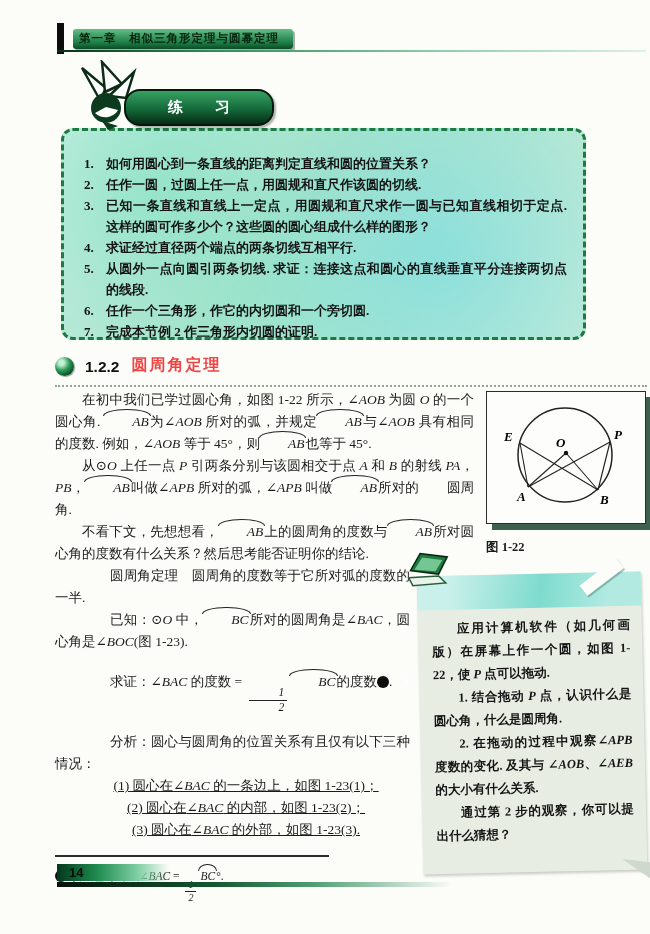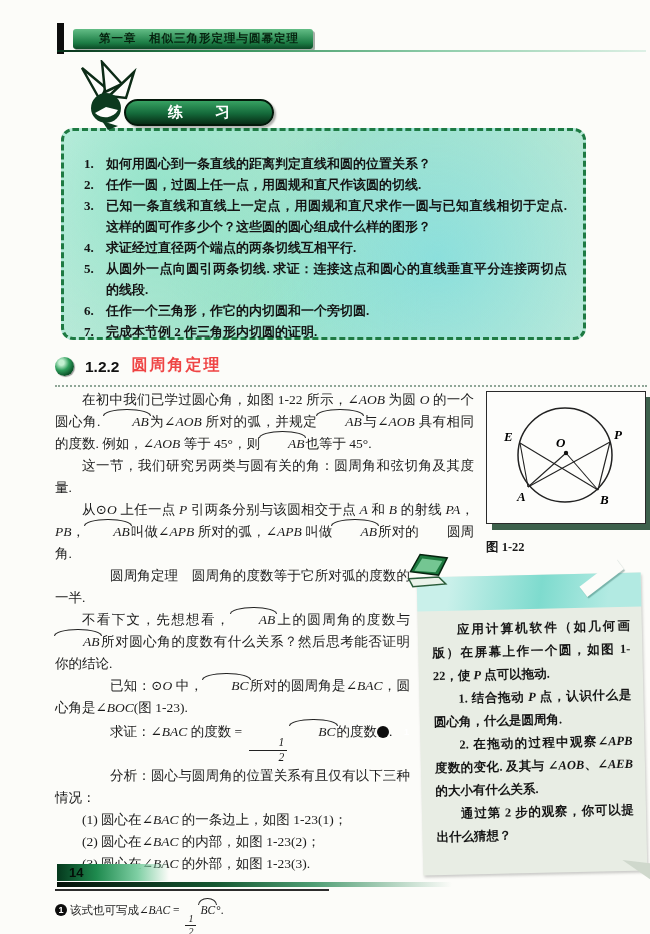--- a/index.html
+++ b/index.html
@@ -2,29 +2,29 @@
 <html><head>
 <meta charset="utf-8">
 <style>
   * { margin:0; padding:0; box-sizing:border-box; }
   body { background:#ffffff; font-family:"Liberation Serif","DejaVu Serif",serif; }
   .page { position:relative; width:650px; height:934px; background:#fcfcf9; overflow:hidden; color:#1b1b1b; }
 
   
   .chapter-bar { position:absolute; top:23px; left:57px; display:flex; align-items:center; }
   .vbar { width:7px; height:31px; background:#0d0d0d; margin-right:9px; }
-  .chapter-pill { height:20px; padding:2px 14px 2px 26px; background:linear-gradient(180deg,#63bd86,#1b7c44 70%,#0c4a26);
+  .chapter-pill { height:20px; padding:2px 14px 2px 6px; background:linear-gradient(180deg,#63bd86,#1b7c44 70%,#0c4a26);
                   border-radius:3px; font:bold 11.5px "Liberation Sans","DejaVu Sans",sans-serif; color:#06230f;
                   display:flex; align-items:center; box-shadow:2px 2px 0 rgba(5,30,15,.35); letter-spacing:1px; }
   .header-rule { position:absolute; top:50px; left:57px; width:589px; height:2px;
                  background:linear-gradient(90deg,#07301a,#2c8a52 25%,#8fcdab 65%,#ddf0e5); }
 
   
   .badge { position:absolute; top:60px; left:72px; z-index:3; display:flex; align-items:flex-end; }
-  .badge-pill { margin-left:-20px; margin-bottom:8px; width:150px; height:27px; border-radius:16px;
+  .badge-pill { margin-left:-20px; margin-bottom:8px; width:150px; height:37px; border-radius:16px;
                 background:linear-gradient(180deg,#37a162,#14693a 55%,#072c15); border:2px solid #04190b;
                 color:#fff; font:bold 15px "Liberation Sans","DejaVu Sans",sans-serif;
                 display:flex; align-items:center; justify-content:center; letter-spacing:14px; padding-left:14px;
                 box-shadow:2px 2px 2px rgba(0,0,0,.3); }
 
   
   .exercise-box { position:absolute; top:128px; left:61px; width:525px; height:212px; border:3px dashed #1e7a43; border-radius:12px;
                   padding:22px 16px 8px 18px;
                   background:
                     radial-gradient(circle at 18% 28%, rgba(130,225,195,.65), transparent 42%),
@@ -39,21 +39,21 @@
                      border-bottom:2px dotted #8fa697; padding-bottom:9px; }
   .ball { width:19px; height:19px; border-radius:50%; margin-right:11px; flex:none;
           background:radial-gradient(circle at 34% 30%, #c4f0d2 0 14%, #2f9e5c 42%, #0a4f26 74%, #03200e);
           box-shadow:1px 1px 1px rgba(0,0,0,.4); }
   .section-number { font:bold 15.5px "Liberation Sans","DejaVu Sans",sans-serif; margin-right:12px; color:#111; }
   .section-title  { font:bold 16px "Liberation Sans","DejaVu Sans",sans-serif; letter-spacing:2px; color:#ef4444; }
 
   
   .main { position:absolute; top:389px; left:55px; width:591px; font-size:13.5px; line-height:22px; text-align:justify; }
   .para { text-indent:2em; }
-  .list-para { padding-left:2em; text-indent:0; text-align:left; }
+  .list-para { padding-left:2em; text-indent:0; text-align:center;text-decoration:underline; }
   .r-m { font-style:italic; }
   .r-b { font-weight:normal;padding-left:28px; }
   .r-arc { font-style:italic; display:inline-block; position:relative; padding:0 1px; }
   .r-arc::before { content:""; position:absolute; left:-1px; right:-1px; top:-2px; height:6px;
                    border:1.2px solid #222; border-bottom:none; border-radius:100% 100% 0 0 / 200% 200% 0 0; }
   .r-fnmark, .fnm { display:inline-block; width:12px; height:12px; border-radius:50%; background:#0d0d0d; color:#fff;
               font:bold 9px/12px "Liberation Sans","DejaVu Sans",sans-serif; text-align:center; vertical-align:1px; font-style:normal; }
   .frac { display:inline-flex; flex-direction:column; align-items:center; vertical-align:-0.75em; line-height:1;
           font-style:italic; margin:0 3px; }
   .frac .fn { border-bottom:1.2px solid #222; padding:0 3px 1px; font-size:11.5px; }
@@ -171,44 +171,43 @@
           <text x="124" y="44" font-size="13">P</text>
           <text x="66" y="52" font-size="13">O</text>
           <text x="27" y="106" font-size="13">A</text>
           <text x="110" y="109" font-size="13">B</text>
         </svg>
       </div>
       <div class="figure-caption">图 1-22</div>
     </div>
 
     <p class="para"><span>在初中我们已学过圆心角，如图 1-22 所示，</span><span class="r-m">∠AOB</span><span> 为圆 </span><span class="r-m">O</span><span> 的一个圆心角. </span><span class="r-arc">AB</span><span>为</span><span class="r-m">∠AOB</span><span> 所对的弧，并规定</span><span class="r-arc">AB</span><span>与</span><span class="r-m">∠AOB</span><span> 具有相同的度数. 例如，</span><span class="r-m">∠AOB</span><span> 等于 45°，则</span><span class="r-arc">AB</span><span>也等于 45°.</span></p>
-    <p class="para"><span>这一节，我们研究另两类与圆有关的角：圆周角和弦切角及其度量.</span></p>
     <p class="para"><span>从</span><span class="r-m">⊙O</span><span> 上任一点 </span><span class="r-m">P</span><span> 引两条分别与该圆相交于点 </span><span class="r-m">A</span><span> 和 </span><span class="r-m">B</span><span> 的射线 </span><span class="r-m">PA</span><span>，</span><span class="r-m">PB</span><span>，</span><span class="r-arc">AB</span><span>叫做</span><span class="r-m">∠APB</span><span> 所对的弧，</span><span class="r-m">∠APB</span><span> 叫做</span><span class="r-arc">AB</span><span>所对的</span><span class="r-b">圆周角.</span></p>
 
     <div class="note">
       <div class="note-band"></div>
       <div class="note-fold"></div>
       <div class="note-flap"></div>
       <span class="computer-icon">
         <svg width="46" height="38" viewBox="0 0 46 38">
           <path d="M6 20 L16 3 L43 7 L34 24 Z" fill="#1d7a3f" stroke="#06230f" stroke-width="1.5"></path>
           <path d="M10 19 L18 7 L38 10 L31 21 Z" fill="#74c692"></path>
           <path d="M4 27 L34 26 L41 33 L8 35 Z" fill="#eaf3ea" stroke="#2a5c3a" stroke-width="1.5"></path>
         </svg>
       </span>
       <p><span>应用计算机软件（如几何画版）在屏幕上作一个圆，如图 1-22，使 </span><span class="r-m">P</span><span> 点可以拖动.</span></p>
       <p><span>1. 结合拖动 </span><span class="r-m">P</span><span> 点，认识什么是圆心角，什么是圆周角.</span></p>
       <p><span>2. 在拖动的过程中观察</span><span class="r-m">∠APB</span><span> 度数的变化. 及其与 </span><span class="r-m">∠AOB</span><span>、</span><span class="r-m">∠AEB</span><span> 的大小有什么关系.</span></p>
       <p><span>通过第 2 步的观察，你可以提出什么猜想？</span></p>
     </div>
 
+    <p class="para"><span>不看下文，先想想看，</span><span class="r-arc">AB</span><span>上的圆周角的度数与</span><span class="r-arc">AB</span><span>所对圆心角的度数有什么关系？然后思考能否证明你的结论.</span></p>
     <p class="para"><span class="r-b">圆周角定理　圆周角的度数等于它所对弧的度数的一半.</span></p>
-    <p class="para"><span>不看下文，先想想看，</span><span class="r-arc">AB</span><span>上的圆周角的度数与</span><span class="r-arc">AB</span><span>所对圆心角的度数有什么关系？然后思考能否证明你的结论.</span></p>
     <p class="para"><span class="r-b">已知：</span><span class="r-m">⊙O</span><span> 中，</span><span class="r-arc">BC</span><span>所对的圆周角是</span><span class="r-m">∠BAC</span><span>，圆心角是</span><span class="r-m">∠BOC</span><span>(图 1-23).</span></p>
-    <p class="para" style="margin:2px 0;"><span class="r-b">求证：</span><span class="r-m">∠BAC</span><span> 的度数 = </span><span class="frac">
+    <p class="para" style="margin:18px 0;"><span class="r-b">求证：</span><span class="r-m">∠BAC</span><span> 的度数 = </span><span class="frac">
           <span class="fn">1</span>
           <span class="fd">2</span>
         </span><span class="r-arc">BC</span><span>的度数</span><span class="r-fnmark">1</span><span>.</span></p>
     <p class="para"><span class="r-b">分析：</span><span>圆心与圆周角的位置关系有且仅有以下三种情况：</span></p>
     <p class="list-para"><span>(1) 圆心在</span><span class="r-m">∠BAC</span><span> 的一条边上，如图 1-23(1)；</span></p>
     <p class="list-para"><span>(2) 圆心在</span><span class="r-m">∠BAC</span><span> 的内部，如图 1-23(2)；</span></p>
     <p class="list-para"><span>(3) 圆心在</span><span class="r-m">∠BAC</span><span> 的外部，如图 1-23(3).</span></p>
 
     <div class="foot">
       <div class="foot-rule"></div>

